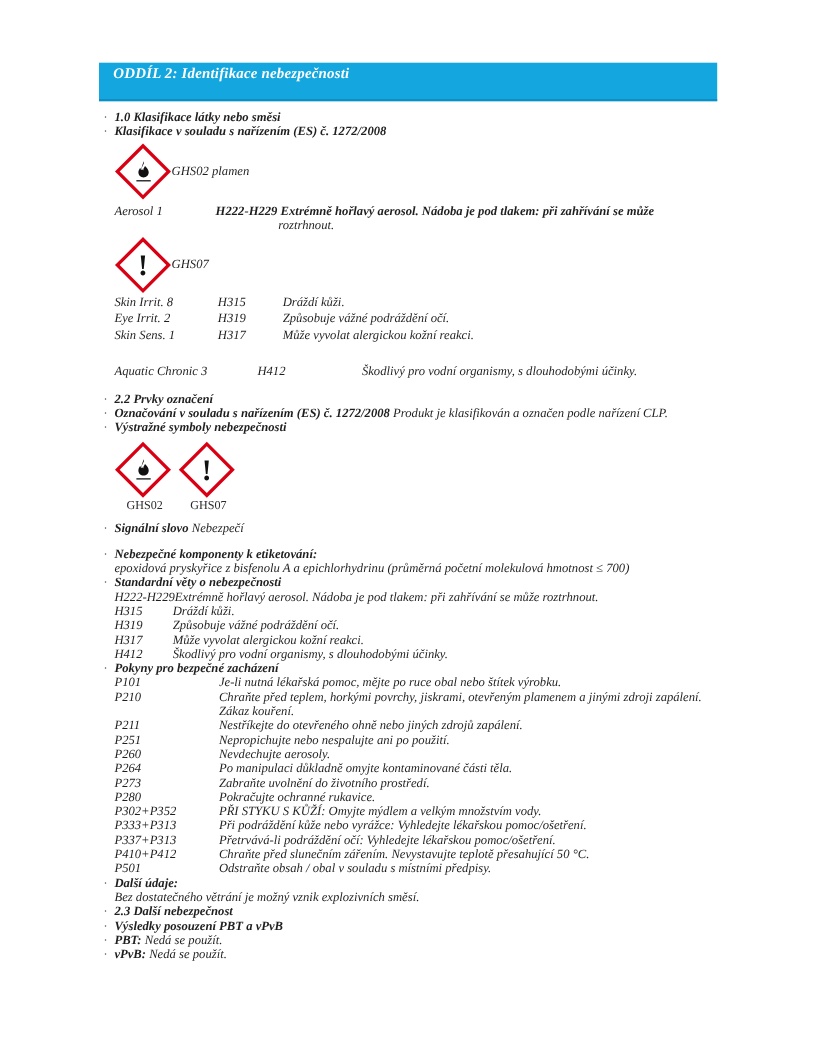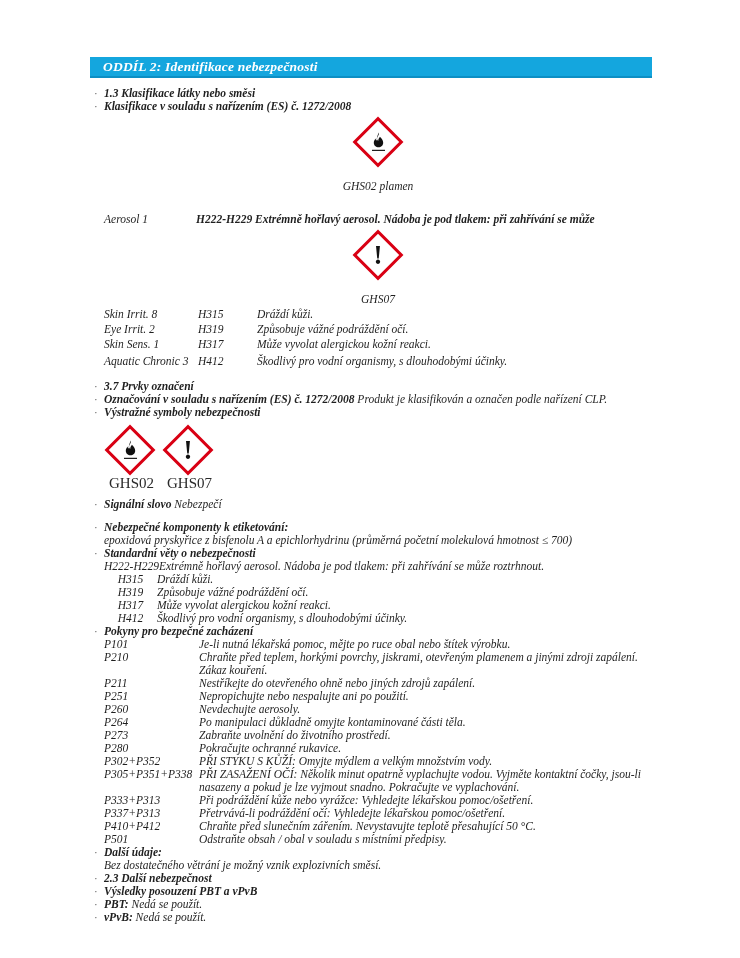--- a/index.html
+++ b/index.html
@@ -8,21 +8,21 @@
     width:740px; height:958px;
     font-family:"Liberation Serif","DejaVu Serif",serif;
     color:#1f1f1f;
   }
   .page { position:relative; width:740px; height:958px; background:#fff; overflow:hidden; }
   .doc {
     position:absolute; left:90px; top:57px; width:562px;
     font-style:italic; font-size:11.5px; line-height:13px;
   }
   .bar {
-    height:21px; background:var(--header_bar,#14a6de);
+    height:35px; background:var(--header_bar,#14a6de);
     border-bottom:2px solid #0d8fc4;
     color:#fff; font-weight:bold; font-size:13.5px; line-height:19px;
     padding-left:13px; letter-spacing:.2px;
   }
   .content { padding-left:14px; padding-top:9px; }
   .line { position:relative; }
   .blt { position:absolute; left:-10px; top:0; font-style:normal; font-weight:normal; color:#555; font-size:11px; }
   .b { font-weight:bold; }
   .nowrap { white-space:nowrap; }
   .mt6 { margin-top:6px; } .mt8 { margin-top:8px; } .mt10 { margin-top:10px; } .mt12 { margin-top:12px; }
@@ -33,73 +33,74 @@
     position:absolute; left:8px; top:8px; width:36px; height:36px;
     background:#fff; border:3.2px solid var(--ghs_red,#d90013);
     transform:rotate(45deg);
   }
   .icon { position:absolute; inset:0; display:flex; align-items:center; justify-content:center; }
   .icon svg { display:block; }
   .excl {
     font-style:normal; font-weight:bold; font-size:27px; line-height:1;
     color:#111; font-family:"Liberation Serif",serif;
   }
-  .picto-row { display:flex; align-items:center; gap:12px; margin:3px 0 2px;flex-direction:column; }
+  .picto-row { display:flex; align-items:center; margin:3px 0 2px; }
   .picto-pair { display:flex; gap:3px; margin-top:5px; }
   .picto-col { width:55px; text-align:center; }
-  .picto-col .cap { font-style:normal; font-size:15px; line-height:13px; margin-top:1px; color:#2a2a2a; }
+  .picto-col .cap { font-style:normal; font-size:11px; line-height:13px; margin-top:1px; color:#2a2a2a; }
 
   
-  .arow { display:grid; grid-template-columns:92px 1fr; margin:20px 0 2px; }
+  .arow { display:grid; grid-template-columns:92px 1fr; margin:4px 0 2px; }
   .arow .l2 { padding-left:57px; }
 
   
   .crow { display:grid; grid-template-columns:94px 59px 1fr; margin-bottom:2px; }
-  .crow.gap { margin-top:4px; }
+  .crow.gap { margin-top:20px;gap:36px; }
 
   
   .hrow { padding-left:53px; text-indent:-53px; }
-  .hcode { display:inline-block; min-width:53px; text-indent:0;text-align:center; }
+  .hcode { display:inline-block; min-width:53px; text-indent:0; }
 
   
   .prow { padding-left:95px; text-indent:-95px; }
   .pcode { display:inline-block; min-width:95px; text-indent:0; }
 </style>
 </head>
 <body>
 
 <div class="page">
   <div class="doc">
 
     <div class="bar">
       <span>ODDÍL 2: Identifikace nebezpečnosti</span>
     </div>
 
     <div class="content">
 
-      <div class="line b"><span class="blt">·</span><span>1.3 Klasifikace látky nebo směsi</span></div>
+      <div class="line b"><span class="blt">·</span><span>1.0 Klasifikace látky nebo směsi</span></div>
       <div class="line b"><span class="blt">·</span><span>Klasifikace v souladu s nařízením (ES) č. 1272/2008</span></div>
 
       <div class="picto-row mt6">
         <div class="picto">
           <div class="dia"></div>
           <div class="icon">
             <svg width="23" height="23" viewBox="0 0 24 24" fill="#101010">
               <path d="M12.2 1.6c.9 2.8-1.7 4.2-1.7 6.4 0 1 .5 1.8 1.3 2.2-.2-1.8 1-2.6 1.6-4.1 1.9 1.8 3.5 3.8 3.5 6.1 0 2.8-2.2 4.8-4.9 4.8s-4.9-2-4.9-4.8c0-1.7.9-3 1.8-4.4.1 1.1.6 1.9 1.4 2.2-.6-2.9 1-5.7 1.9-8.4z"></path>
               <rect x="5.2" y="19.6" width="13.6" height="1.2"></rect>
             </svg>
           </div>
         </div>
         <span>GHS02 plamen</span>
       </div>
 
       <div class="arow">
         <span>Aerosol 1</span>
         <span>
           <span class="line" style="display:block;font-weight:bold;">H222-H229 Extrémně hořlavý aerosol. Nádoba je pod tlakem: při zahřívání se může</span>
+          <span class="l2" style="display:block;">roztrhnout.</span>
         </span>
       </div>
 
       <div class="picto-row">
         <div class="picto">
           <div class="dia"></div>
           <div class="icon">
               <span class="excl">!</span>
             </div>
         </div>
@@ -120,21 +121,21 @@
           <span>Skin Sens. 1</span>
           <span>H317</span>
           <span>Může vyvolat alergickou kožní reakci.</span>
         </div>
       <div class="crow gap">
           <span>Aquatic Chronic 3</span>
           <span>H412</span>
           <span>Škodlivý pro vodní organismy, s dlouhodobými účinky.</span>
         </div>
 
-      <div class="line b mt12"><span class="blt">·</span><span>3.7 Prvky označení</span></div>
+      <div class="line b mt12"><span class="blt">·</span><span>2.2 Prvky označení</span></div>
       <div class="line nowrap"><span class="blt">·</span><span class="b">Označování v souladu s nařízením  (ES) č. 1272/2008</span> <span>Produkt je klasifikován a označen podle nařízení CLP.</span></div>
       <div class="line b"><span class="blt">·</span><span>Výstražné symboly nebezpečnosti</span></div>
 
       <div class="picto-pair">
         <div class="picto-col">
           <div class="picto">
             <div class="dia"></div>
             <div class="icon">
               <svg width="23" height="23" viewBox="0 0 24 24" fill="#101010">
                 <path d="M12.2 1.6c.9 2.8-1.7 4.2-1.7 6.4 0 1 .5 1.8 1.3 2.2-.2-1.8 1-2.6 1.6-4.1 1.9 1.8 3.5 3.8 3.5 6.1 0 2.8-2.2 4.8-4.9 4.8s-4.9-2-4.9-4.8c0-1.7.9-3 1.8-4.4.1 1.1.6 1.9 1.4 2.2-.6-2.9 1-5.7 1.9-8.4z"></path>
@@ -170,21 +171,20 @@
       <div class="line b"><span class="blt">·</span><span>Pokyny pro bezpečné zacházení</span></div>
       <div class="prow"><span class="pcode">P101</span><span>Je-li nutná lékařská pomoc, mějte po ruce obal nebo štítek výrobku.</span></div>
       <div class="prow"><span class="pcode">P210</span><span>Chraňte před teplem, horkými povrchy, jiskrami, otevřeným plamenem a jinými zdroji zapálení. Zákaz kouření.</span></div>
       <div class="prow"><span class="pcode">P211</span><span>Nestříkejte do otevřeného ohně nebo jiných zdrojů zapálení.</span></div>
       <div class="prow"><span class="pcode">P251</span><span>Nepropichujte nebo nespalujte ani po použití.</span></div>
       <div class="prow"><span class="pcode">P260</span><span>Nevdechujte aerosoly.</span></div>
       <div class="prow"><span class="pcode">P264</span><span>Po manipulaci důkladně omyjte kontaminované části těla.</span></div>
       <div class="prow"><span class="pcode">P273</span><span>Zabraňte uvolnění do životního prostředí.</span></div>
       <div class="prow"><span class="pcode">P280</span><span>Pokračujte ochranné rukavice.</span></div>
       <div class="prow"><span class="pcode">P302+P352</span><span>PŘI STYKU S KŮŽÍ: Omyjte mýdlem a velkým množstvím vody.</span></div>
-      <div class="prow"><span class="pcode">P305+P351+P338</span><span>PŘI ZASAŽENÍ OČÍ: Několik minut opatrně vyplachujte vodou. Vyjměte kontaktní čočky, jsou-li nasazeny a pokud je lze vyjmout snadno. Pokračujte ve vyplachování.</span></div>
       <div class="prow"><span class="pcode">P333+P313</span><span>Při podráždění kůže nebo vyrážce: Vyhledejte lékařskou pomoc/ošetření.</span></div>
       <div class="prow"><span class="pcode">P337+P313</span><span>Přetrvává-li podráždění očí: Vyhledejte lékařskou pomoc/ošetření.</span></div>
       <div class="prow"><span class="pcode">P410+P412</span><span>Chraňte před slunečním zářením. Nevystavujte teplotě přesahující 50 °C.</span></div>
       <div class="prow"><span class="pcode">P501</span><span>Odstraňte obsah / obal v souladu s místními předpisy.</span></div>
 
       <div class="line b"><span class="blt">·</span><span>Další údaje:</span></div>
       <div class="line">Bez dostatečného větrání je možný vznik explozivních směsí.</div>
 
       <div class="line b"><span class="blt">·</span><span>2.3 Další nebezpečnost</span></div>
       <div class="line b"><span class="blt">·</span><span>Výsledky posouzení PBT a vPvB</span></div>

